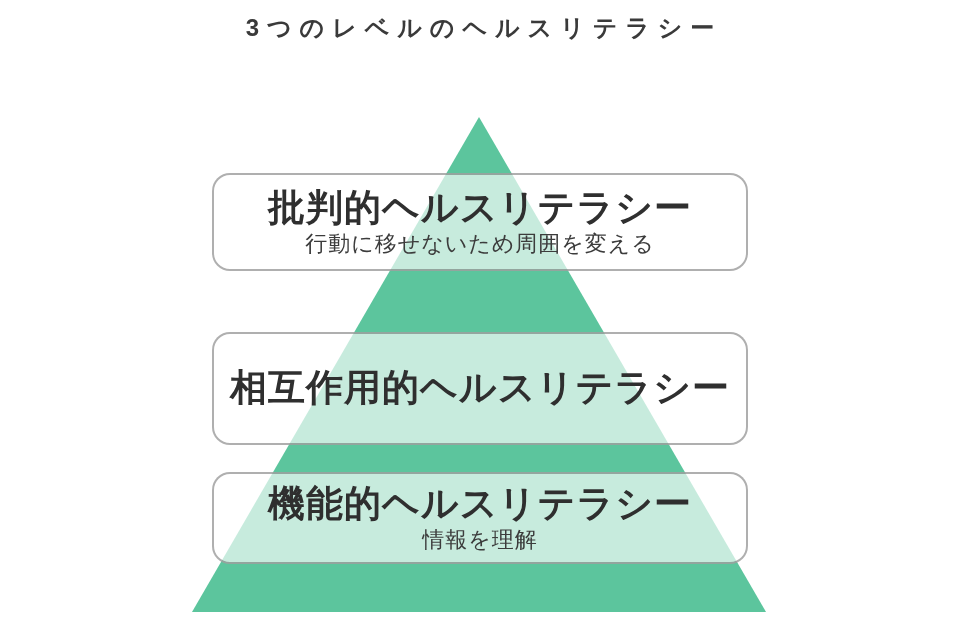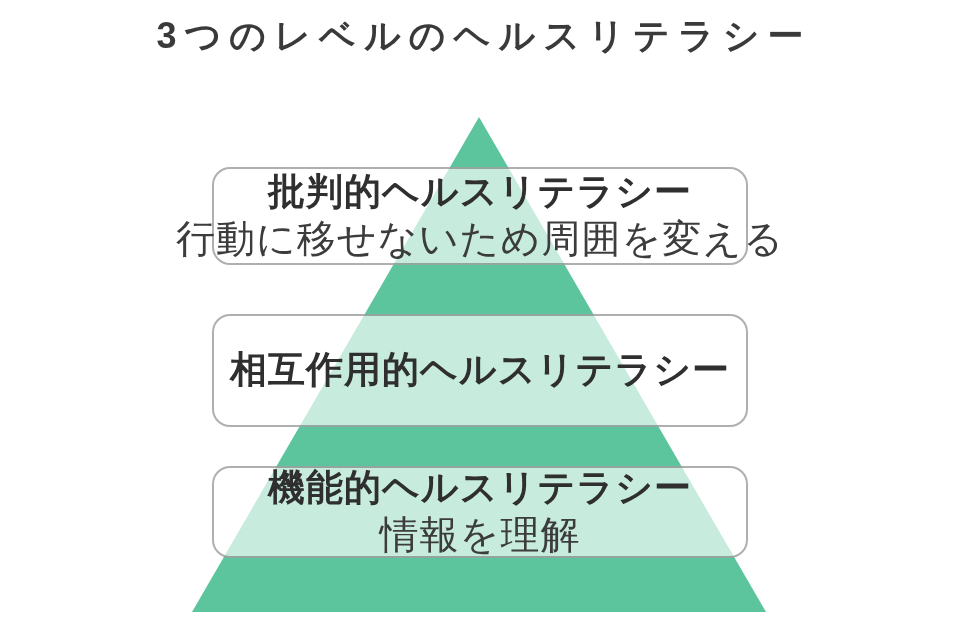--- a/index.html
+++ b/index.html
@@ -15,21 +15,21 @@
     background: #ffffff;
     font-family: "Liberation Sans", "DejaVu Sans", sans-serif;
   }
   .page-title {
     position: absolute;
     top: 12px;
     left: 0;
     width: 100%;
     margin: 0;
     text-align: center;
-    font-size: 36px;
+    font-size: 24px;
     font-weight: 700;
     letter-spacing: 8px;
     text-indent: 8px;
     color: var(--title-text, #3a3a3a);
     white-space: nowrap;
   }
   .pyramid-svg {
     position: absolute;
     left: 0;
     top: 0;
@@ -44,35 +44,36 @@
     box-sizing: border-box;
     background: rgba(255, 255, 255, 0.66);
     border: 2px solid rgba(95, 95, 95, 0.5);
     border-radius: 18px;
     display: flex;
     flex-direction: column;
     align-items: center;
     justify-content: center;
     gap: 3px;
     text-align: right;
+    margin-top: 6px;
   }
   .level-box.top    { top: 167px; height: 98px;  }
-  .level-box.middle { top: 314px; height: 113px; }
+  .level-box.middle { top: 326px; height: 113px; }
   .level-box.bottom { top: 466px; height: 92px; }
   .level-name {
     font-size: 37px;
     font-weight: 700;
     line-height: 1.15;
     letter-spacing: 1px;
     color: var(--level-name-text, #2f2f2f);
     white-space: nowrap;
   }
   .level-description {
     font-family: "Liberation Serif", "DejaVu Serif", serif;
-    font-size: 39px;
+    font-size: 22px;
     font-weight: 400;
     line-height: 1.12;
     letter-spacing: 1px;
     color: var(--level-desc-text, #3c3c3c);
     white-space: nowrap;
   }
 </style>
 </head>
 <body>
 

